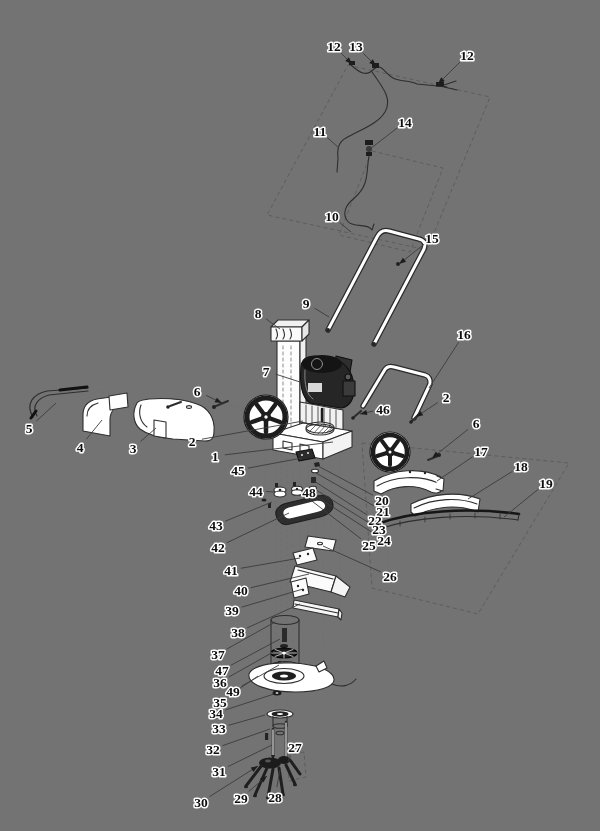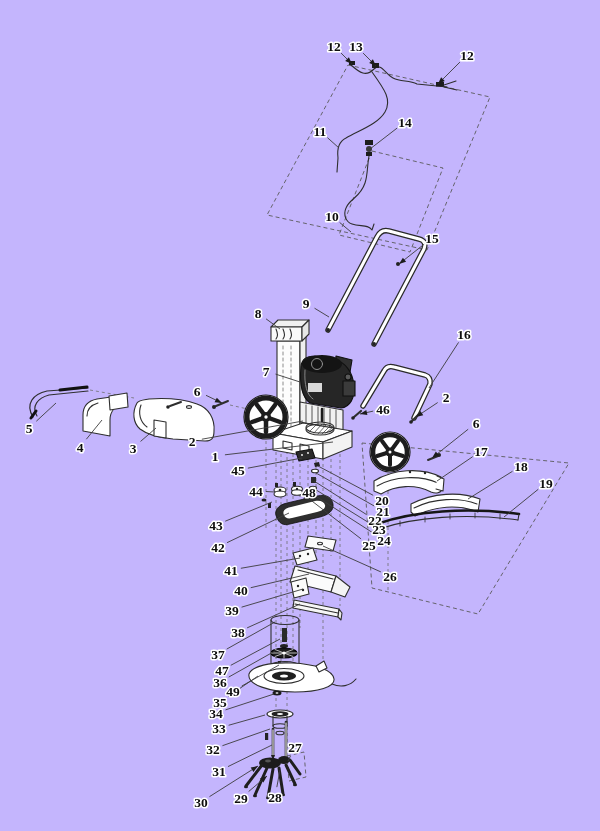--- a/index.html
+++ b/index.html
@@ -1,16 +1,16 @@
 <!DOCTYPE html>
 <html><head>
 <meta charset="utf-8">
 <style>
   html,body{margin:0;padding:0;background:#ffffff;}
-  .page{position:relative;width:600px;height:831px;background:#c4b5fd;overflow:hidden;
+  .page{position:relative;width:600px;height:831px;background:#737373;overflow:hidden;
         font-family:"Liberation Serif","DejaVu Serif",serif;}
   svg{position:absolute;left:0;top:0;}
   .leader{stroke:#3c3c3c;stroke-width:.9;}
   .arrowhead{fill:#1d1d1d;stroke:none;}
   .callout{font-family:"Liberation Serif","DejaVu Serif",serif;font-weight:700;font-size:13.5px;
            fill:#0e0e0e;text-anchor:middle;paint-order:stroke;stroke:#ffffff;stroke-width:3px;
            stroke-linejoin:round;}
   .dash{stroke:#5a5a5a;stroke-width:.9;fill:none;stroke-dasharray:4 3;}
   .axis{stroke:#6f6f6f;stroke-width:.8;stroke-dasharray:3 3;}
 </style>

